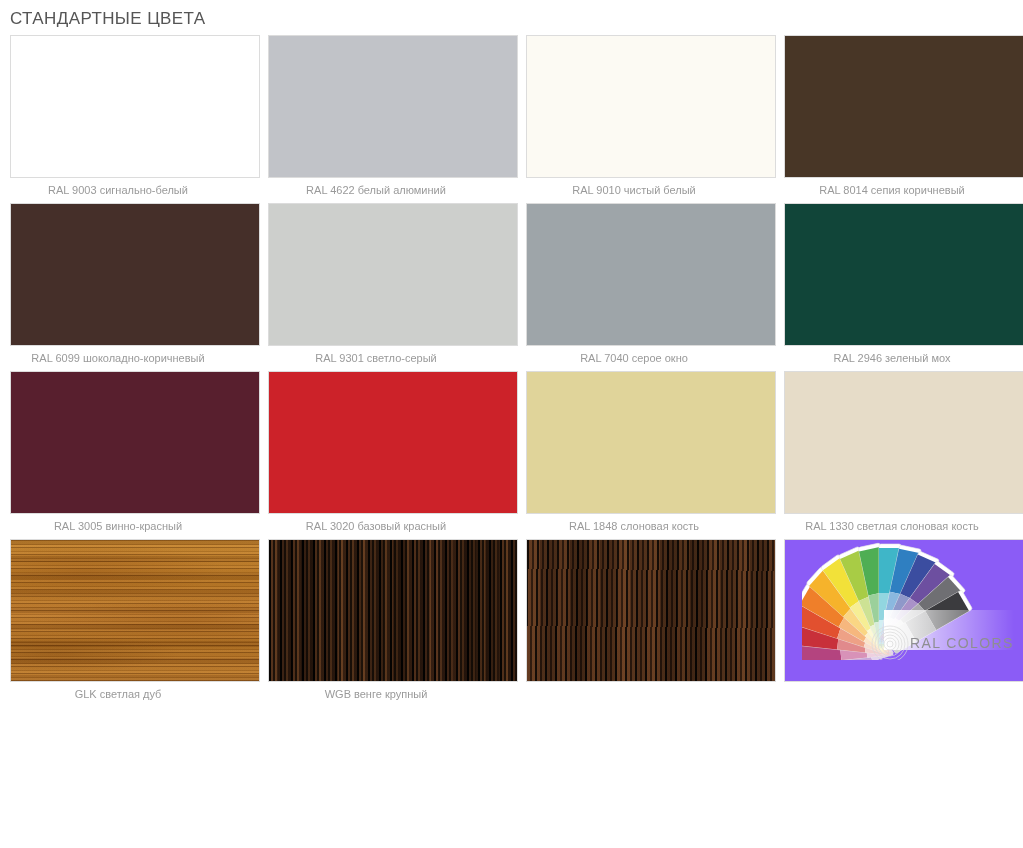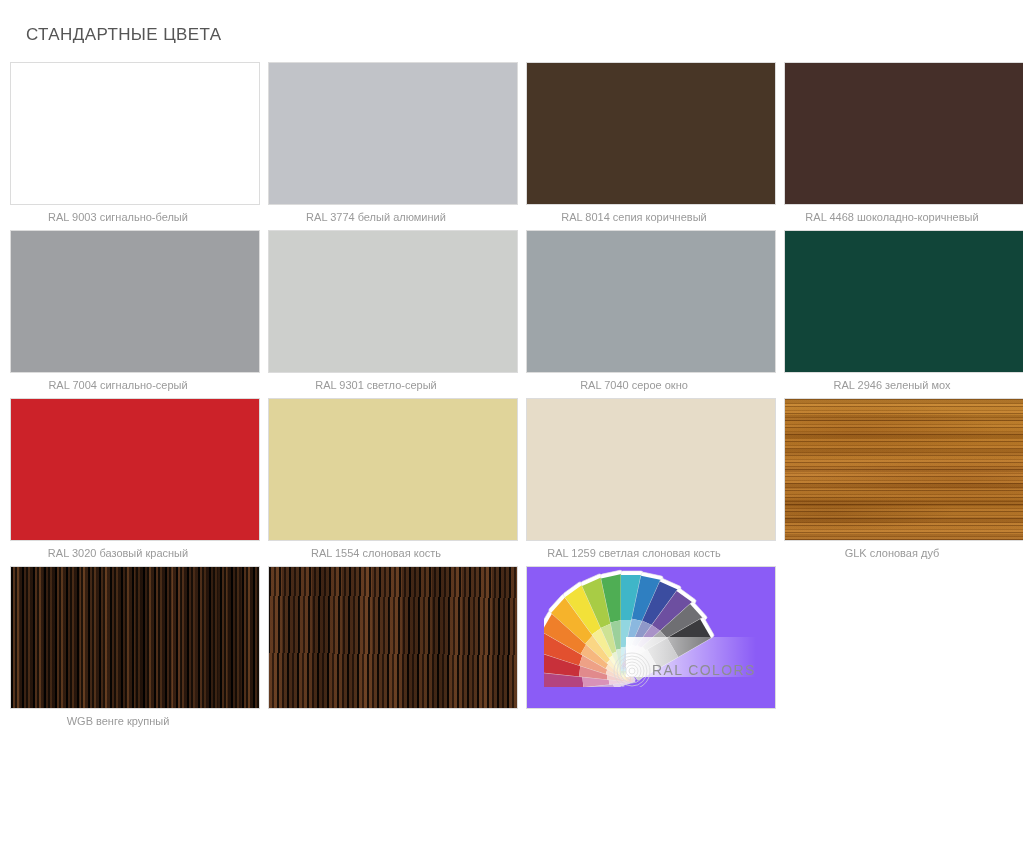--- a/index.html
+++ b/index.html
@@ -18,21 +18,21 @@
   .page {
     width: 1023px;
     box-sizing: border-box;
   }
   .page-title {
     font-size: 17px;
     color: #555555;
     letter-spacing: 0.4px;
     font-weight: 400;
     padding: 8px 0 0 10px;
-    margin: 16px;
+    margin: 0;
     line-height: 22px;
   }
   .grid {
     margin-top: 5px;
     display: grid;
     grid-template-columns: repeat(4, 250px);
     column-gap: 8px;
     row-gap: 0px;
     padding-left: 10px;
     box-sizing: border-box;
@@ -123,74 +123,78 @@
 
   <div class="grid">
 
     <div class="cell">
       <div class="swatch" style="background-color: rgb(255, 255, 255);"></div>
       <div class="caption">RAL 9003 сигнально-белый</div>
     </div>
 
     <div class="cell">
       <div class="swatch" style="background-color: rgb(193, 195, 200);"></div>
-      <div class="caption">RAL 3774 белый алюминий</div>
-    </div>
-
+      <div class="caption">RAL 4622 белый алюминий</div>
+    </div>
+
+    <div class="cell">
+      <div class="swatch" style="background-color: rgb(252, 250, 243);"></div>
+      <div class="caption">RAL 9010 чистый белый</div>
+    </div>
 
     <div class="cell">
       <div class="swatch" style="background-color: rgb(72, 54, 38);"></div>
       <div class="caption">RAL 8014 сепия коричневый</div>
     </div>
 
     <div class="cell">
       <div class="swatch" style="background-color: rgb(69, 47, 41);"></div>
-      <div class="caption">RAL 4468 шоколадно-коричневый</div>
-    </div>
-
-    <div class="cell">
-      <div class="swatch" style="background-color: rgb(158, 160, 163);"></div>
-      <div class="caption">RAL 7004 сигнально-серый</div>
-    </div>
+      <div class="caption">RAL 6099 шоколадно-коричневый</div>
+    </div>
+
 
     <div class="cell">
       <div class="swatch" style="background-color: rgb(205, 207, 204);"></div>
       <div class="caption">RAL 9301 светло-серый</div>
     </div>
 
     <div class="cell">
       <div class="swatch" style="background-color: rgb(158, 165, 169);"></div>
       <div class="caption">RAL 7040 серое окно</div>
     </div>
 
     <div class="cell">
       <div class="swatch" style="background-color: rgb(17, 69, 57);"></div>
       <div class="caption">RAL 2946 зеленый мох</div>
     </div>
 
 
+    <div class="cell">
+      <div class="swatch" style="background-color: rgb(88, 31, 46);"></div>
+      <div class="caption">RAL 3005 винно-красный</div>
+    </div>
 
     <div class="cell">
       <div class="swatch" style="background-color: rgb(204, 34, 41);"></div>
       <div class="caption">RAL 3020 базовый красный</div>
     </div>
 
     <div class="cell">
       <div class="swatch" style="background-color: rgb(224, 212, 154);"></div>
-      <div class="caption">RAL 1554 слоновая кость</div>
+      <div class="caption">RAL 1848 слоновая кость</div>
     </div>
 
     <div class="cell">
       <div class="swatch" style="background-color: rgb(230, 220, 200);"></div>
-      <div class="caption">RAL 1259 светлая слоновая кость</div>
+      <div class="caption">RAL 1330 светлая слоновая кость</div>
     </div>
 
     <div class="cell">
       <div class="swatch tex-oak"></div>
-      <div class="caption">GLK слоновая дуб</div>
+      <div class="caption">GLK светлая дуб</div>
     </div>
 
     <div class="cell">
       <div class="swatch tex-wenge-big"></div>
       <div class="caption">WGB венге крупный</div>
     </div>
 
     <div class="cell">
       <div class="swatch tex-wenge-dark"></div>
 

